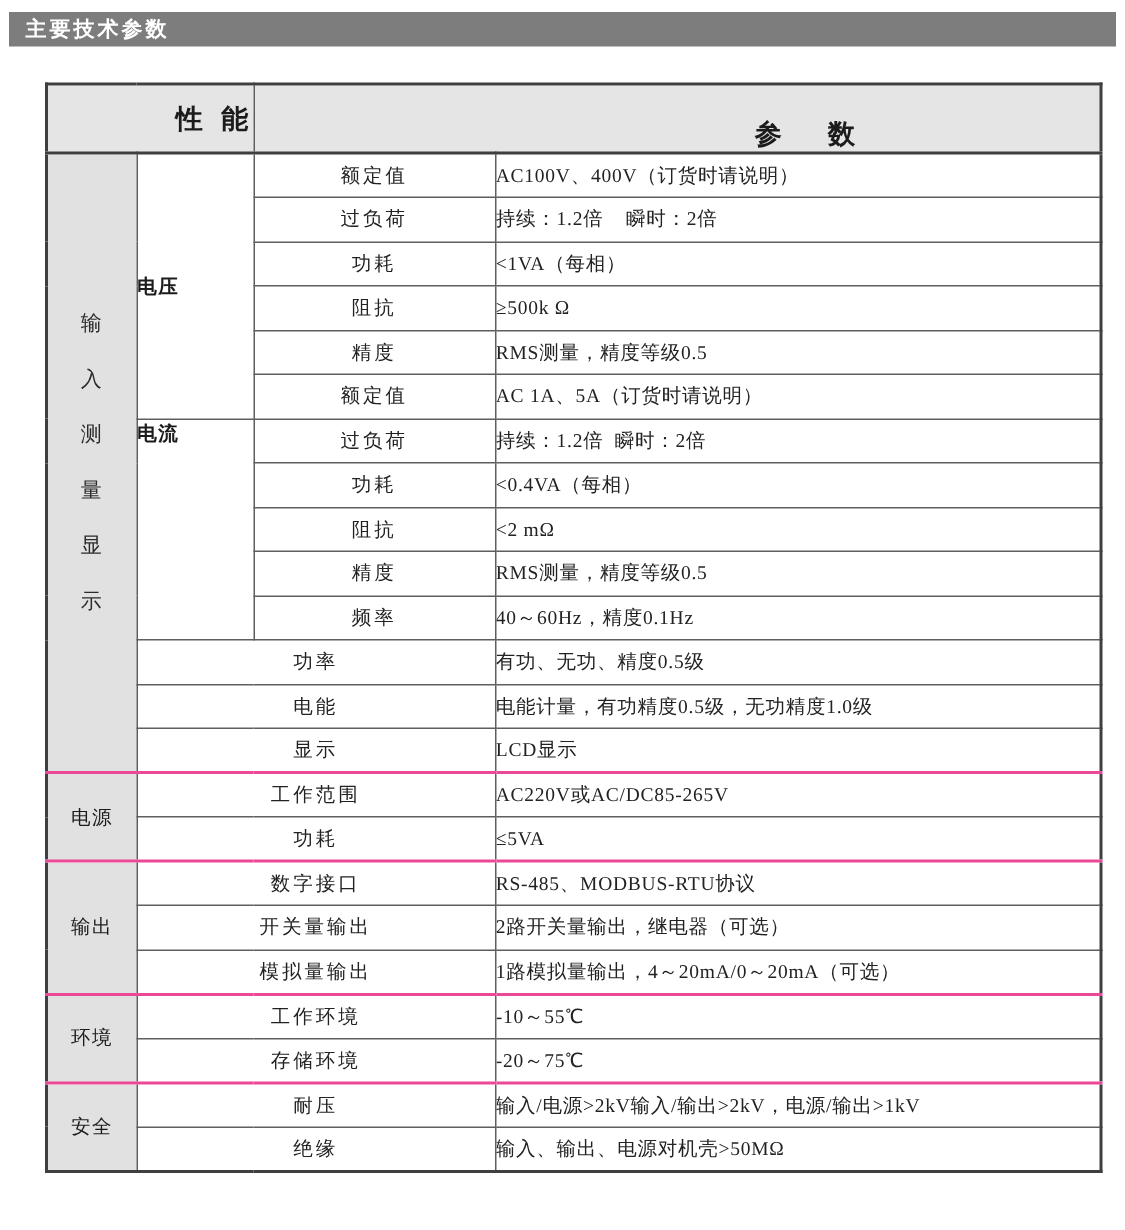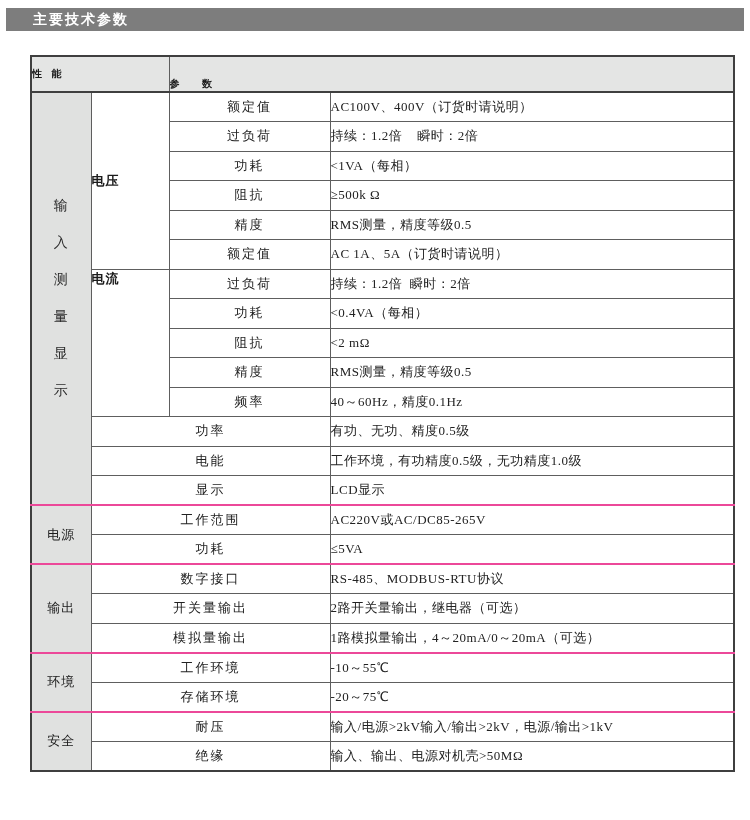--- a/index.html
+++ b/index.html
@@ -12,40 +12,40 @@
     overflow:hidden;
   }
   
   .title-bar{
     position:absolute;left:6px;top:8px;right:6px;height:23px;
     background:#7d7d7d;
     display:flex;align-items:center;
     padding-left:11px;box-sizing:border-box;
   }
   .title-bar span{
-    color:#ffffff;font-weight:bold;font-size:14px;letter-spacing:2px;margin-left:16px;
+    color:#ffffff;font-weight:bold;font-size:14px;letter-spacing:2px;
   }
   
   table.spec{
     position:absolute;left:30px;top:55px;
     width:703px;
     border-collapse:collapse;table-layout:fixed;
     border:2px solid #3f3f3f;
   }
   table.spec td, table.spec th{
     border:1px solid #5e5e5e;
     padding:0;box-sizing:border-box;
     font-size:13px;
     overflow:hidden;
   }
   tr.hdr th{
     height:35px;background:#e4e5e4;
-    font-weight:bold;font-size:10px;letter-spacing:3px;
+    font-weight:bold;font-size:18px;letter-spacing:3px;
     border-bottom:2px solid #3f3f3f;
-    text-align:left;vertical-align:middle;white-space:pre;
+    text-align:right;vertical-align:middle;white-space:pre;
   }
   th.param-head span{display:inline-block;margin-right:160px;white-space:pre;margin-top:20px;}
   tr.r td{height:29.5px;margin-top:16px;}
   tr.sec td{border-top:2px solid #ec4899;}
   
   td.gcell{
     background:#e0e1e0;
     text-align:center;vertical-align:middle;
     font-weight:normal;font-size:14px;letter-spacing:1px;
   }
@@ -153,21 +153,21 @@
       <td class="pname">频率</td>
       <td class="pval">40～60Hz，精度0.1Hz</td>
     </tr>
 
     <tr class="r">
       <td class="pname" colspan="2">功率</td>
       <td class="pval">有功、无功、精度0.5级</td>
     </tr>
     <tr class="r">
       <td class="pname" colspan="2">电能</td>
-      <td class="pval">工作环境，有功精度0.5级，无功精度1.0级</td>
+      <td class="pval">电能计量，有功精度0.5级，无功精度1.0级</td>
     </tr>
     <tr class="r">
       <td class="pname" colspan="2">显示</td>
       <td class="pval">LCD显示</td>
     </tr>
 
     <tr class="r sec">
       <td class="gcell" rowspan="2">电源</td>
       <td class="pname" colspan="2">工作范围</td>
       <td class="pval">AC220V或AC/DC85-265V</td>

